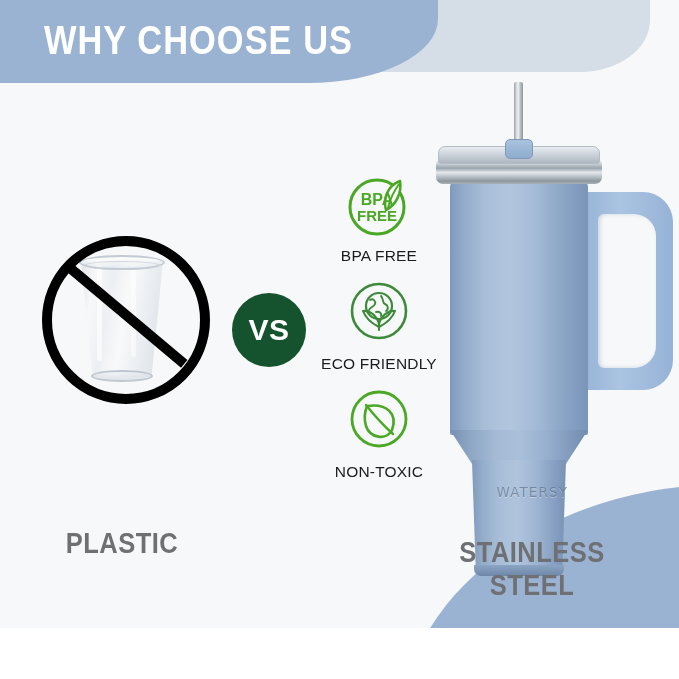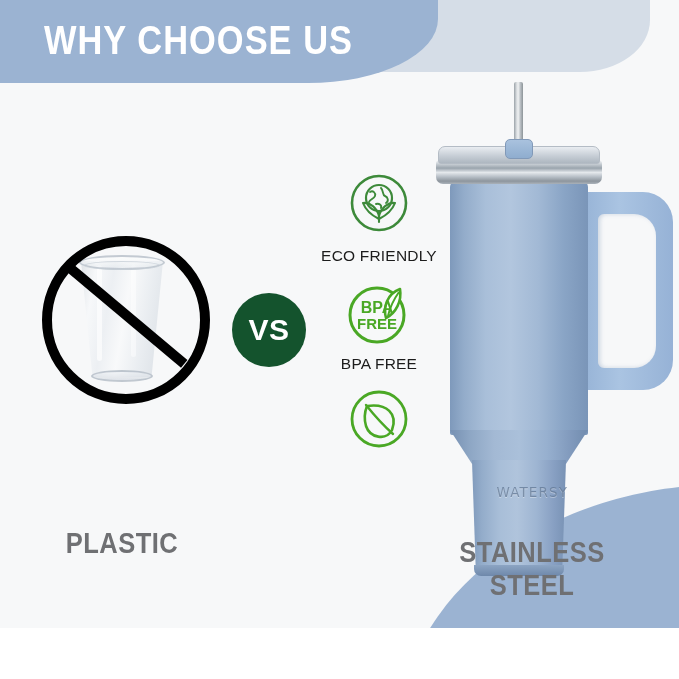--- a/index.html
+++ b/index.html
@@ -368,47 +368,48 @@
   </div>
 
   <div class="vs-badge">
     <span class="vs-text">VS</span>
   </div>
 
   <div class="features">
 
     <div class="feature">
       <svg class="feature-icon" viewBox="0 0 72 72">
+        <circle cx="34" cy="37" r="27" fill="none" stroke="#4aa825" stroke-width="3"></circle>
+        <path d="M57 11 C44 16 40 29 43 40 C53 35 59 23 57 11 Z" fill="#ffffff" stroke="#4aa825" stroke-width="2.6" stroke-linejoin="round"></path>
+        <path d="M45 38 C47 29 51 21 56 14" fill="none" stroke="#4aa825" stroke-width="2"></path>
+        <text x="34" y="35" text-anchor="middle" font-family="Liberation Sans, sans-serif" font-size="16" font-weight="bold" fill="#4aa825">BPA</text>
+        <text x="34" y="51" text-anchor="middle" font-family="Liberation Sans, sans-serif" font-size="15" font-weight="bold" fill="#4aa825">FREE</text>
+      </svg>
+      <div class="feature-label">BPA FREE</div>
+    </div>
+
+    <div class="feature">
+      <svg class="feature-icon" viewBox="0 0 72 72">
         <circle cx="36" cy="33" r="27" fill="none" stroke="#3d8a3a" stroke-width="2.6"></circle>
         <circle cx="36" cy="28" r="13" fill="none" stroke="#3d8a3a" stroke-width="2.2"></circle>
         <path d="M27 22 C30 20 33 23 32 26 C31 29 27 29 26 32 M38 18 C41 21 39 25 42 26 C45 27 46 31 43 33 M33 34 C36 33 39 35 38 38" fill="none" stroke="#3d8a3a" stroke-width="1.9" stroke-linecap="round"></path>
         <path d="M36 49 C30 46 23 41 20 33 C27 32 34 38 36 46 Z" fill="none" stroke="#3d8a3a" stroke-width="2.1" stroke-linejoin="round"></path>
         <path d="M36 49 C42 46 49 41 52 33 C45 32 38 38 36 46 Z" fill="none" stroke="#3d8a3a" stroke-width="2.1" stroke-linejoin="round"></path>
         <path d="M36 52 L36 42" fill="none" stroke="#3d8a3a" stroke-width="2.1" stroke-linecap="round"></path>
       </svg>
       <div class="feature-label">ECO FRIENDLY</div>
     </div>
 
     <div class="feature">
       <svg class="feature-icon" viewBox="0 0 72 72">
-        <circle cx="34" cy="37" r="27" fill="none" stroke="#4aa825" stroke-width="3"></circle>
-        <path d="M57 11 C44 16 40 29 43 40 C53 35 59 23 57 11 Z" fill="#ffffff" stroke="#4aa825" stroke-width="2.6" stroke-linejoin="round"></path>
-        <path d="M45 38 C47 29 51 21 56 14" fill="none" stroke="#4aa825" stroke-width="2"></path>
-        <text x="34" y="35" text-anchor="middle" font-family="Liberation Sans, sans-serif" font-size="16" font-weight="bold" fill="#4aa825">BPA</text>
-        <text x="34" y="51" text-anchor="middle" font-family="Liberation Sans, sans-serif" font-size="15" font-weight="bold" fill="#4aa825">FREE</text>
-      </svg>
-      <div class="feature-label">BPA FREE</div>
-    </div>
-
-    <div class="feature">
-      <svg class="feature-icon" viewBox="0 0 72 72">
         <circle cx="36" cy="33" r="27" fill="none" stroke="#4aa825" stroke-width="2.8"></circle>
         <path d="M24 20 C44 17 55 28 49 44 C43 55 27 52 23 40 C21 33 22 25 24 20 Z" fill="none" stroke="#4aa825" stroke-width="2.6" stroke-linejoin="round"></path>
         <path d="M23 19 C31 29 41 40 50 48" fill="none" stroke="#4aa825" stroke-width="2.4" stroke-linecap="round"></path>
       </svg>
+      <div class="feature-label">NON-TOXIC</div>
     </div>
   </div>
 
   <div class="tumbler">
     <div class="straw"></div>
     <div class="handle-outer"></div>
     <div class="handle-inner"></div>
     <div class="body-main"></div>
     <div class="body-shoulder"></div>
     <div class="body-base"></div>

